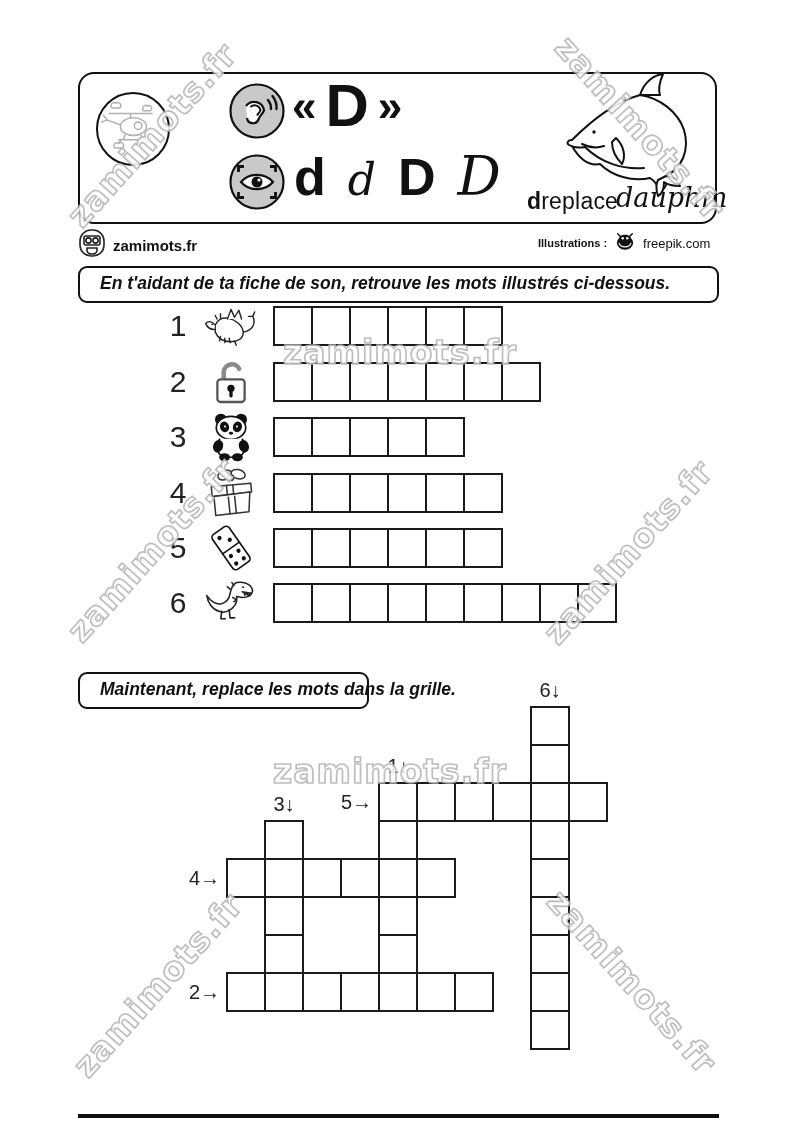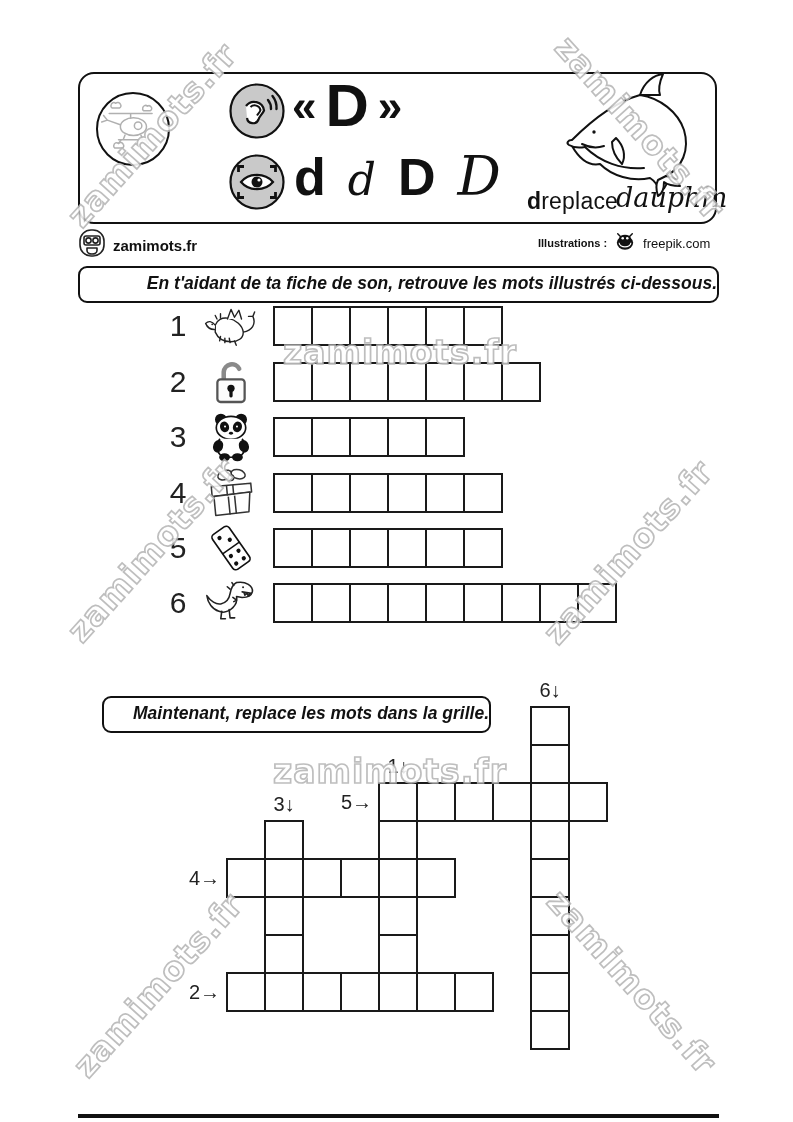--- a/index.html
+++ b/index.html
@@ -31,24 +31,24 @@
 
   
   .brand-logo{position:absolute;left:77px;top:228px;width:30px;height:30px;}
   .brand-name{position:absolute;left:113px;top:237px;font-weight:700;font-size:15px;}
   .credit{position:absolute;left:538px;top:230px;height:26px;display:flex;align-items:center;gap:7px;}
   .credit .lab{font-weight:700;font-size:11px;}
   .credit .src{font-weight:400;font-size:13px;}
 
   
   .instr{position:absolute;border:2.5px solid #111;border-radius:9px;box-sizing:border-box;
-         font-style:italic;font-weight:700;font-size:17.5px;line-height:31px;padding-left:10px;
-         background:#fff;white-space:nowrap;text-align:right;}
+         font-style:italic;font-weight:700;font-size:17.5px;line-height:31px;padding-left:20px;
+         background:#fff;white-space:nowrap;}
   #instr1{left:78px;top:266px;width:641px;height:37px;}
-  #instr2{left:78px;top:696px;width:389px;height:37px;margin-left:24px;}
+  #instr2{left:78px;top:672px;width:291px;height:37px;}
 
   
   .cell{position:absolute;width:40px;height:40px;border:2px solid #1a1a1a;background:#fff;box-sizing:border-box;}
   .lnum{position:absolute;width:40px;height:40px;line-height:40px;text-align:center;
         font-size:30px;font-weight:400;color:#222;}
   .wicon{position:absolute;width:58px;height:58px;display:flex;align-items:center;justify-content:center;}
   .glabel{position:absolute;font-size:20px;color:#222;white-space:nowrap;}
   .wm{position:absolute;font-family:"DejaVu Sans",sans-serif;font-weight:700;font-size:33px;
       letter-spacing:1px;color:#fff;-webkit-text-stroke:1.7px #b6b6b6;opacity:.88;
       white-space:nowrap;pointer-events:none;z-index:40;}

